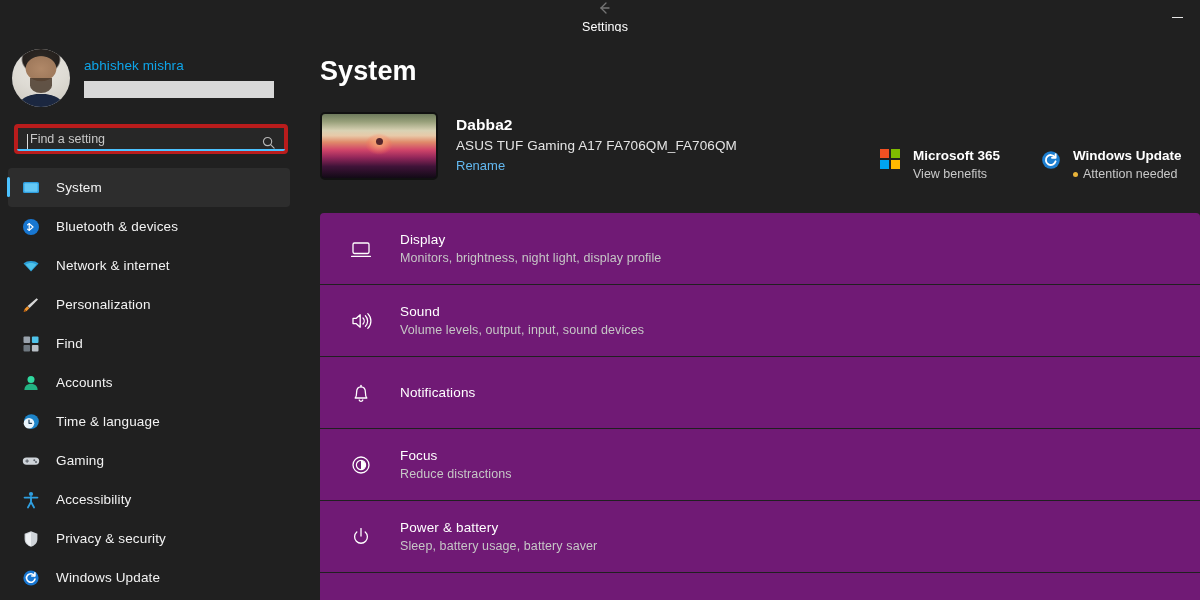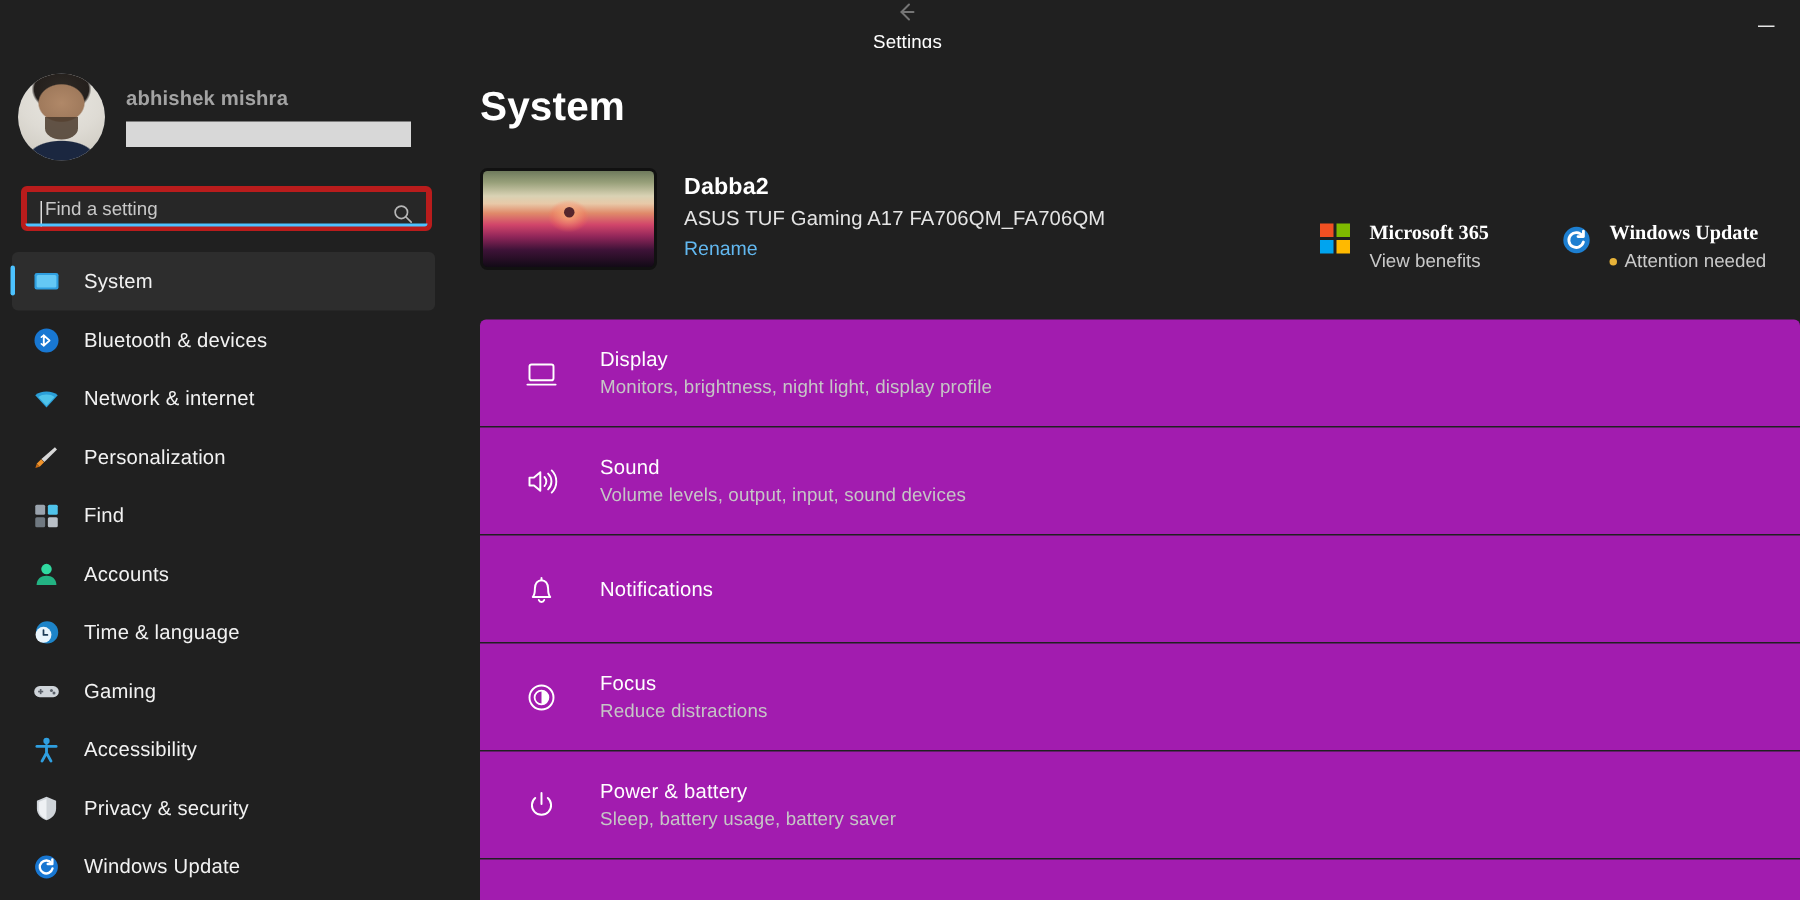--- a/index.html
+++ b/index.html
@@ -70,21 +70,21 @@
       radial-gradient(ellipse 52% 40% at 50% 18%, #2e2a26 0%, #241f1c 60%, rgba(36,31,28,0) 66%),
       radial-gradient(ellipse 85% 70% at 50% 30%, #e8e6e0 0%, #dedbd4 55%, #cfcbc2 100%);
   }
   .avatar .av-beard {
     position: absolute; left: 31%; top: 50%; width: 38%; height: 26%;
     border-radius: 0 0 50% 50%;
     background: #4a3a2c; opacity: .85;
   }
   .acct-text { margin-left: 14px; width: 190px; }
   .acct-name {
-    font-size: 13.5px; font-weight: bold; color: #a3a3a3; letter-spacing: .1px;
+    font-size: 13.5px; font-weight: normal; color: #0ea5e9; letter-spacing: .1px;
   }
   .acct-redacted {
     margin-top: 8px; width: 190px; height: 17px;
     background: #d8d8d8;
   }
 
   
   .searchwrap { padding: 14px 16px 0 14px; }
   .searchbox {
     position: relative; height: 30px;
@@ -180,40 +180,40 @@
 
   
   .device-cards {
     position: absolute; right: 0; top: 114px;
     display: flex; gap: 0;
   }
   .dcard { display: flex; align-items: flex-start; width: 160px; }
   .dcard-icon { width: 22px; height: 22px; flex: 0 0 22px; margin-top: 3px; }
   .dcard-text { margin-left: 11px; }
   .dcard-title {
-    font-size: 13.5px; font-weight: bold; color: #ffffff; white-space: nowrap; font-family: Liberation Serif, serif;
+    font-size: 13.5px; font-weight: bold; color: #ffffff; white-space: nowrap;
   }
   .dcard-sub {
     font-size: 12.5px; color: #c9c9c9; margin-top: 3px; white-space: nowrap;
     display: flex; align-items: center;
   }
   .attn-dot {
     width: 5px; height: 5px; border-radius: 50%;
     background: #e8b339; margin-right: 5px; flex: 0 0 5px;
   }
 
   
   .mslogo { width: 20px; height: 20px; display: grid;
     grid-template-columns: 1fr 1fr; grid-template-rows: 1fr 1fr; gap: 1.5px; }
   .mslogo i { display: block; }
 
   
   .settings-list { margin-top: 21px; margin-right: 0; }
   .srow {
-    background: #a21caf;
+    background: #701a75;
     height: 71px;
     display: flex; align-items: center;
     padding-left: 28px;
     margin-bottom: 1px;
   }
   .srow:first-child { border-radius: 4px 4px 0 0; }
   .srow-icon {
     width: 26px; height: 26px; flex: 0 0 26px;
     display: flex; align-items: center; justify-content: center;
     margin-right: 26px; color: #ffffff;

